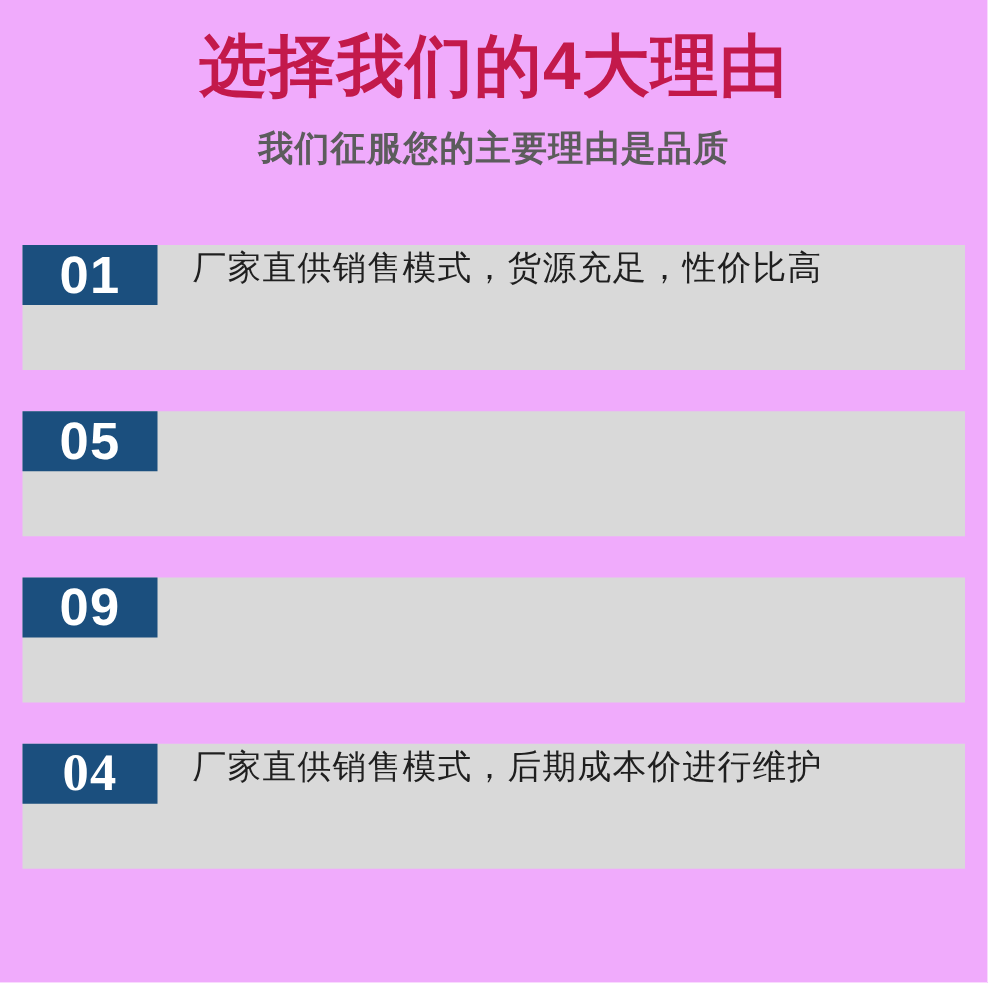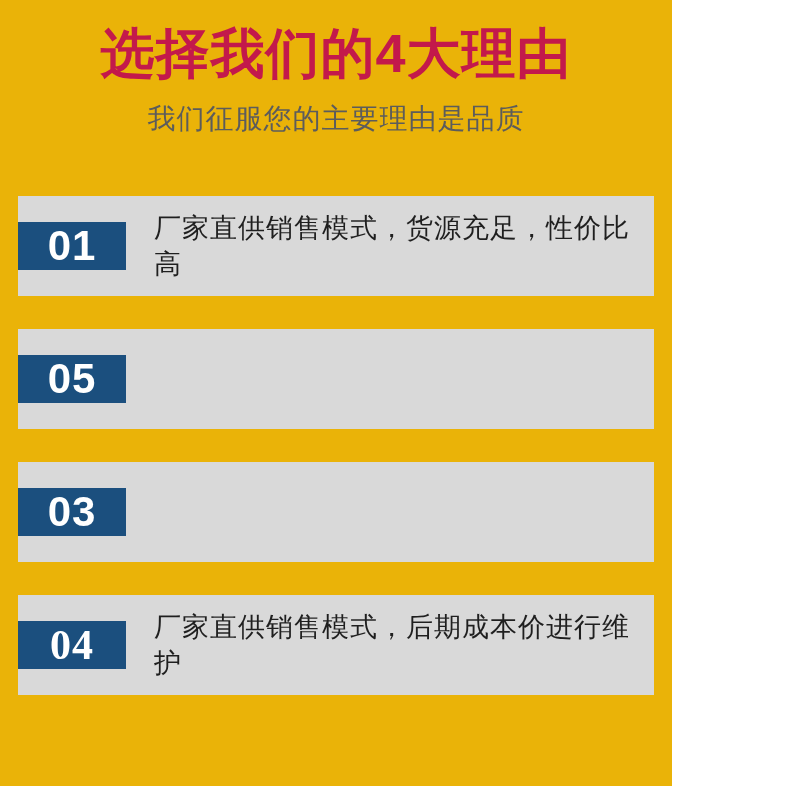--- a/index.html
+++ b/index.html
@@ -9,23 +9,23 @@
     background: #ffffff;
   }
   body {
     width: 790px;
     height: 786px;
     font-family: "Liberation Sans", "DejaVu Sans", sans-serif;
     overflow: hidden;
   }
   .page {
     position: relative;
-    width: 672px;
+    width: 790px;
     height: 786px;
-    background: #eab308;
+    background: #f0abfc;
     box-sizing: border-box;
   }
 
   
   .header {
     padding-top: 22px;
     text-align: center;
   }
   .title {
     font-size: 54px;
@@ -34,32 +34,32 @@
     color: #c3194b;
     letter-spacing: 1px;
     margin: 0;
     font-family: "Liberation Sans", "DejaVu Sans", sans-serif;
   }
   .subtitle {
     margin: 18px 0 0 0;
     font-size: 28px;
     line-height: 1.2;
     color: #5c5c5c;
-    font-weight: normal;
+    font-weight: bold;
     letter-spacing: 1px;
   }
 
   
   .reasons {
     margin-top: 60px;
     padding: 0 18px;
   }
   .reason-row {
     display: flex;
-    align-items: center;
+    align-items: flex-start;
     height: 100px;
     margin-bottom: 33px;
     background: #d9d9d9;
   }
   .reason-row:last-child {
     margin-bottom: 0;
     font-family: Liberation Serif, serif;
   }
   .reason-num {
     flex: 0 0 108px;
@@ -98,21 +98,21 @@
     <div class="reason-row">
       <div class="reason-num">01</div>
       <div class="reason-text">厂家直供销售模式，货源充足，性价比高</div>
     </div>
 
     <div class="reason-row">
       <div class="reason-num">05</div>
     </div>
 
     <div class="reason-row">
-      <div class="reason-num">03</div>
+      <div class="reason-num">09</div>
     </div>
 
     <div class="reason-row">
       <div class="reason-num">04</div>
       <div class="reason-text">厂家直供销售模式，后期成本价进行维护</div>
     </div>
 
   </div>
 
 </div>

